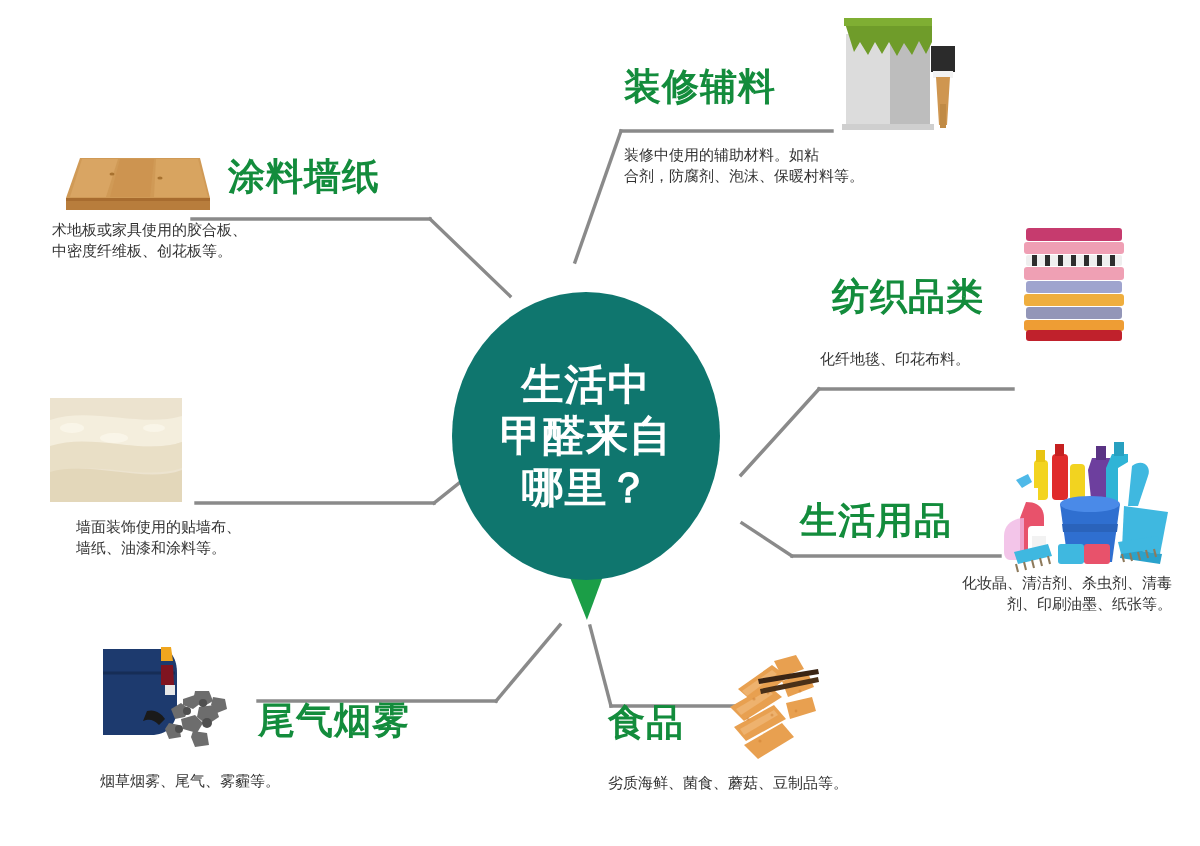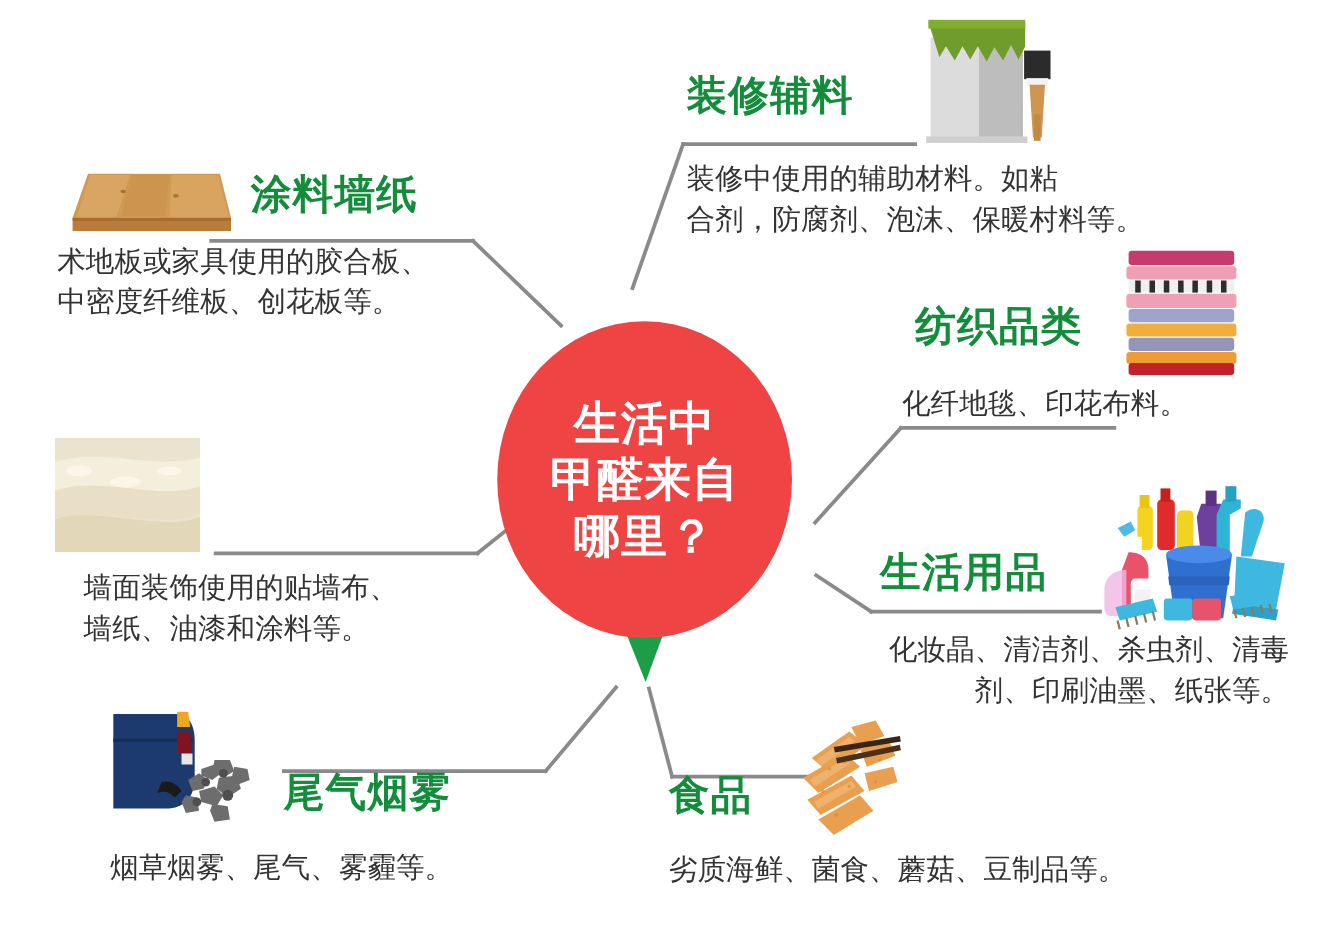--- a/index.html
+++ b/index.html
@@ -21,21 +21,21 @@
     left: 0; top: 0;
     width: 1200px; height: 846px;
     pointer-events: none;
   }
 
   
   .bubble {
     position: absolute;
     left: 452px; top: 292px;
     width: 268px; height: 288px;
-    background: #ef4444;
+    background: #0f766e;
     border-radius: 50%;
     display: flex;
     align-items: center;
     justify-content: center;
     z-index: 5;
   }
   .bubble-tail {
     position: absolute;
     left: 563px; top: 560px;
     width: 46px; height: 60px;
@@ -60,21 +60,21 @@
     color: #138c3c;
     font-weight: bold;
     font-size: 37px;
     letter-spacing: 1px;
     font-family: "DejaVu Serif", "Liberation Serif", serif;
     white-space: nowrap;
     line-height: 1;
   }
   .node-desc {
     color: #333333;
-    font-size: 26px;
+    font-size: 15px;
     line-height: 1.42;
     white-space: pre-line;
     font-family: "Liberation Sans", "DejaVu Sans", sans-serif;
   }
   .d-center { text-align: left; }
   .d-right  { text-align: right; }
   .d-left   { text-align: left; }
 
   
   .icon { position: absolute; z-index: 6; }

